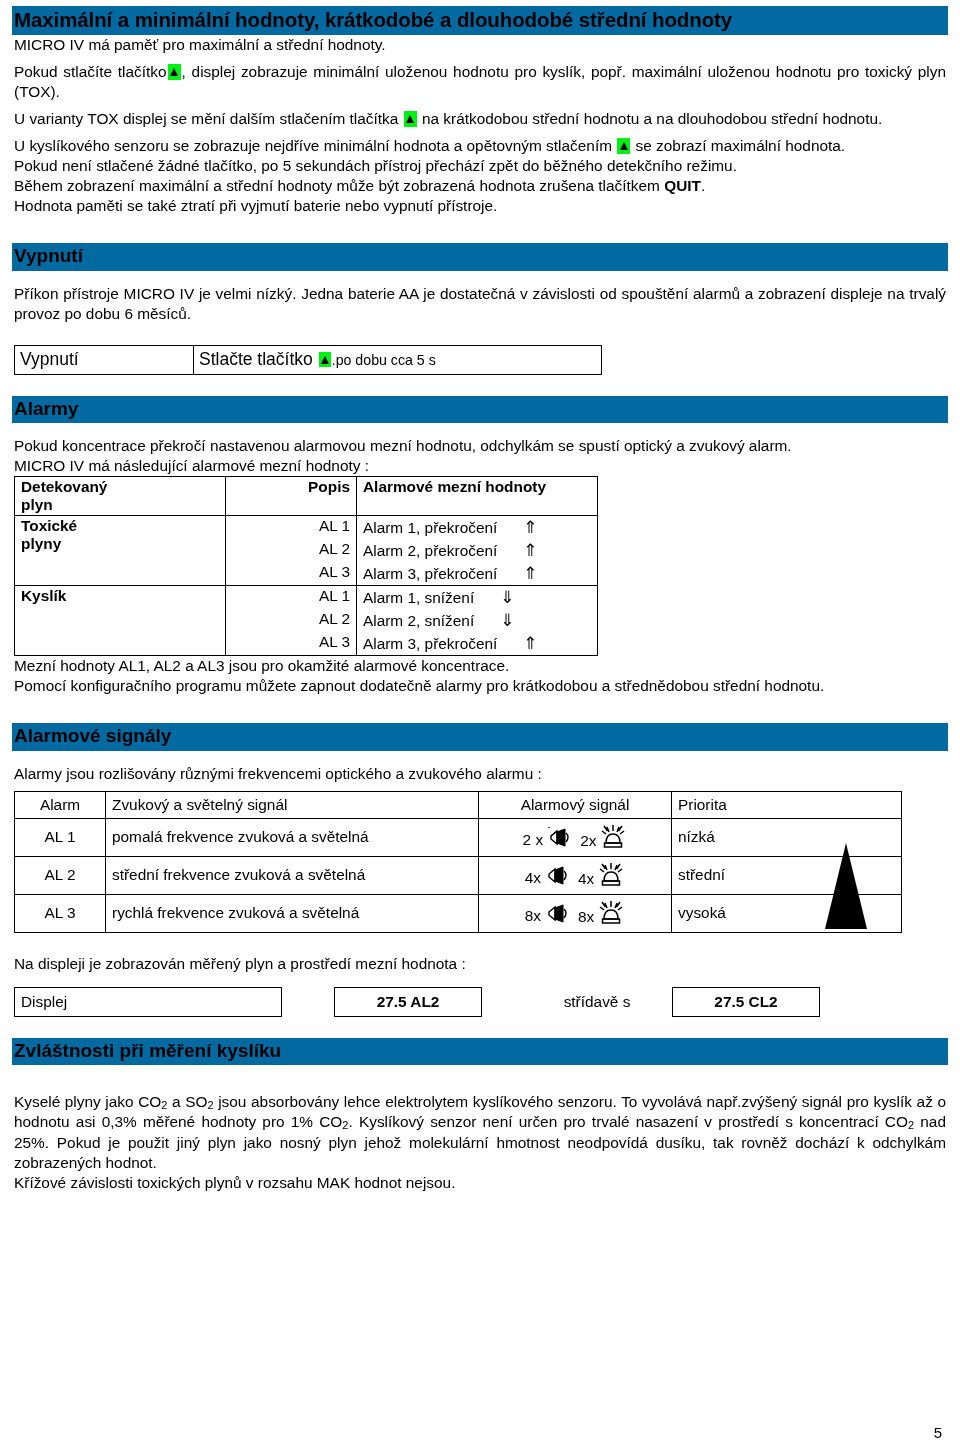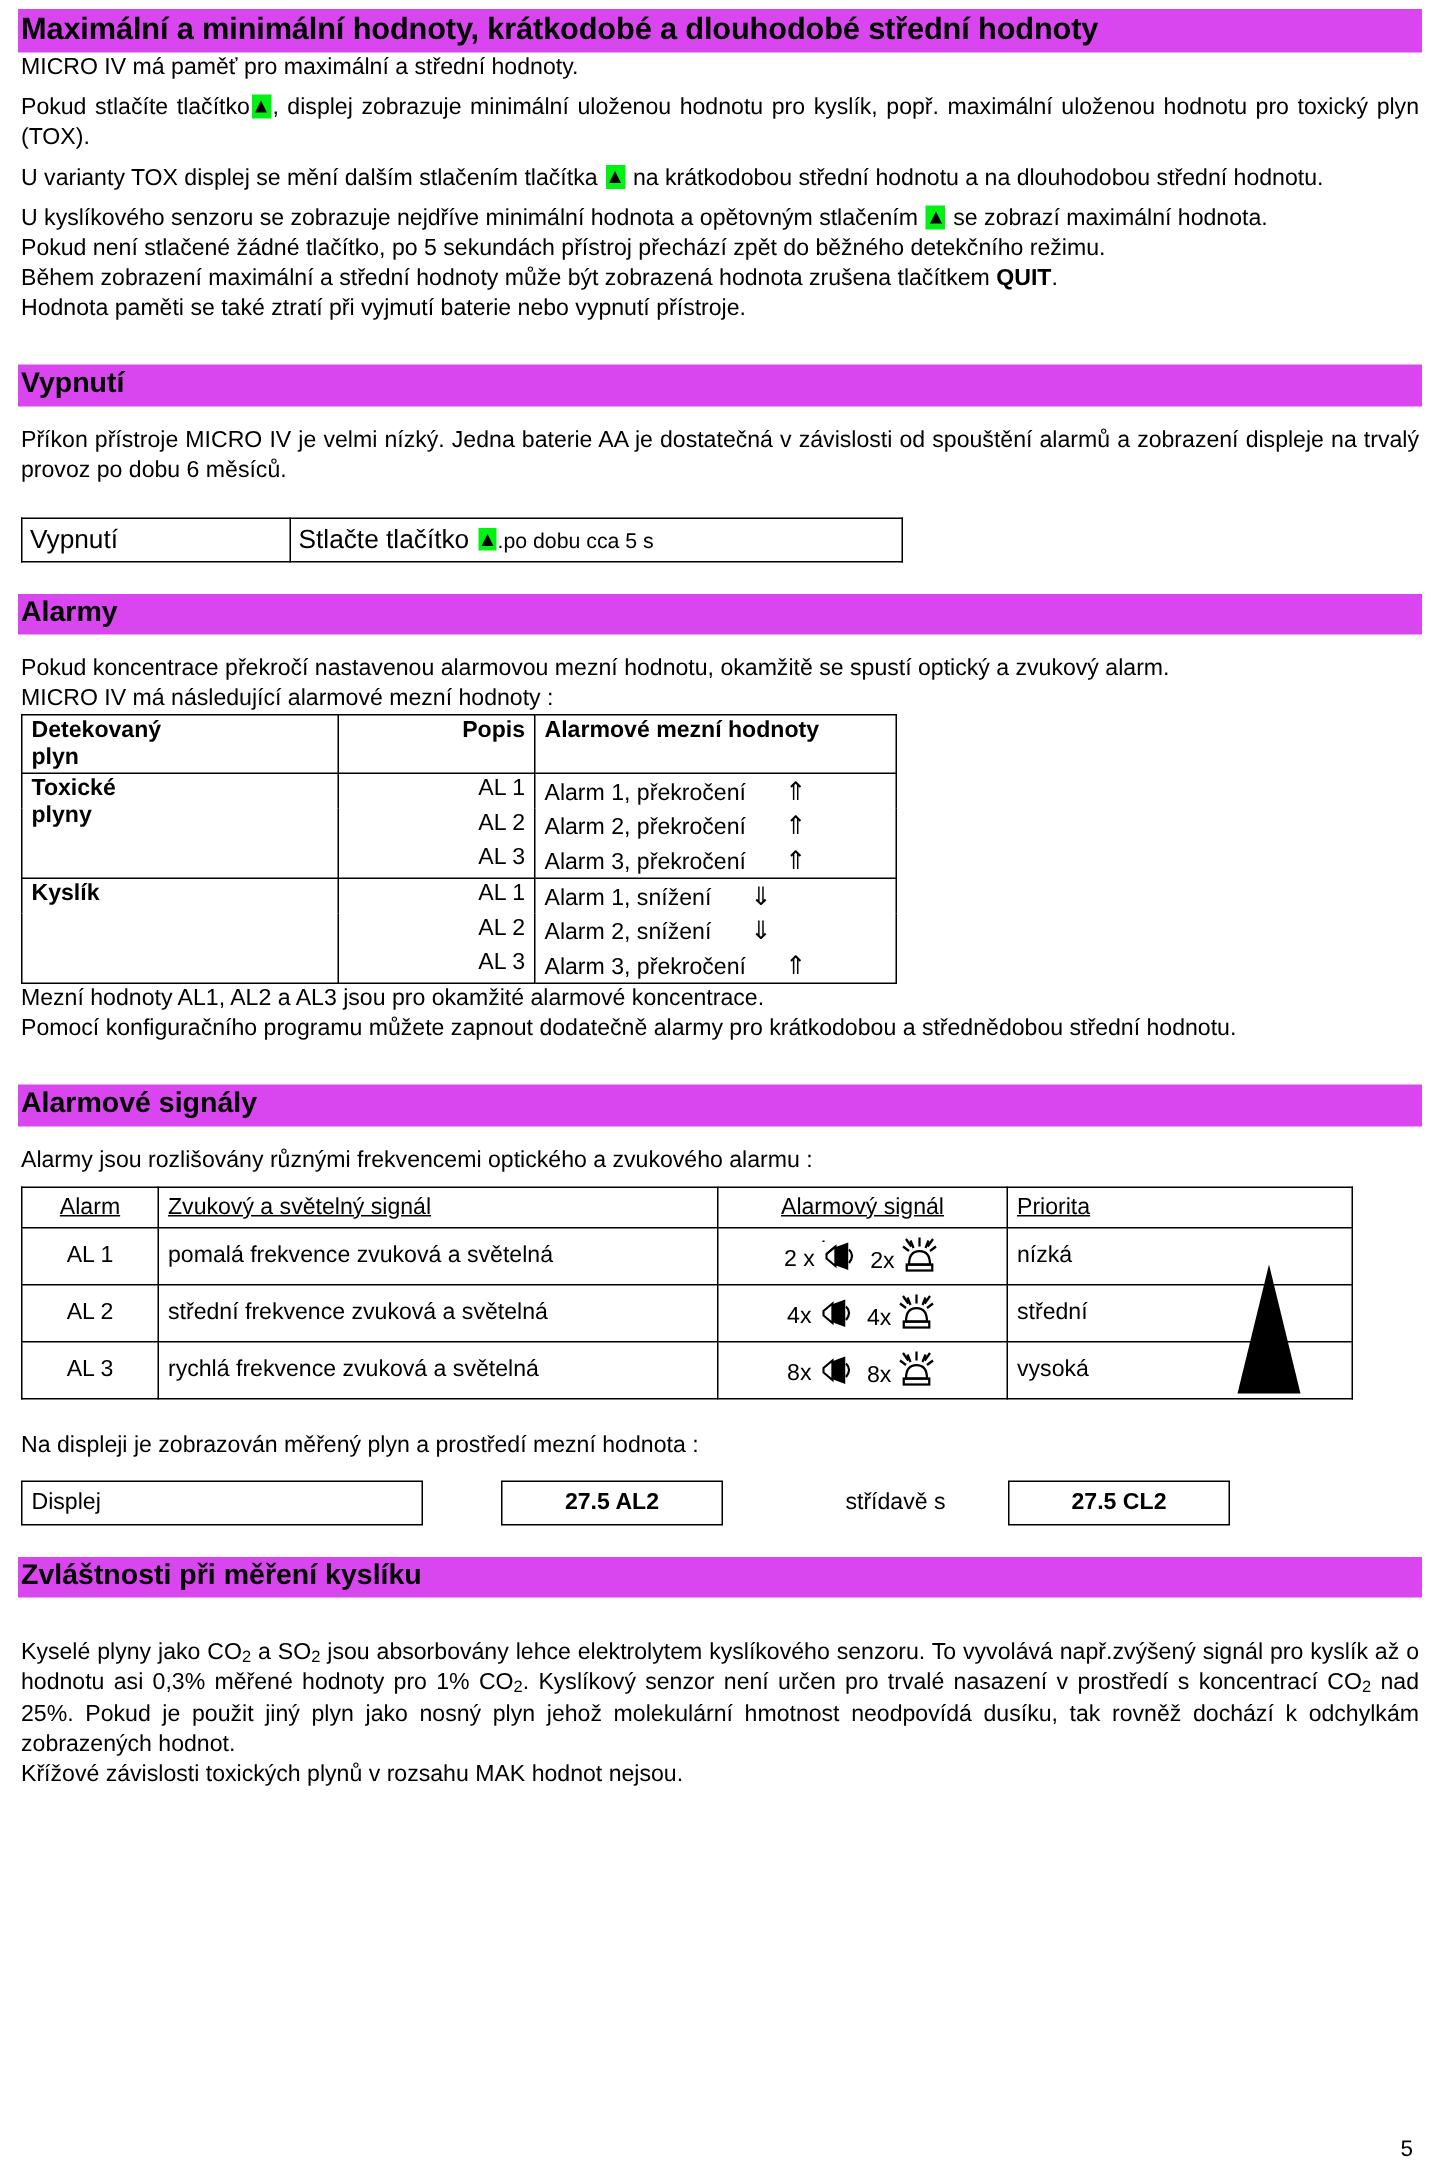--- a/index.html
+++ b/index.html
@@ -21,21 +21,21 @@
     height: 1453px;
     padding: 0;
     box-sizing: border-box;
   }
   .content {
     padding: 6px 14px 0 14px;
   }
 
   
   .h-band {
-    background: #d946ef;
+    background: #0369a1;
     font-weight: bold;
     line-height: 1.18;
     padding: 2px 2px 3px 2px;
     margin: 0 -2px;
   }
   .h1 { font-size: 20.5px; letter-spacing: -0.1px; }
   .h2 { font-size: 19px; }
 
   
   p {
@@ -105,21 +105,21 @@
   .tbl-limits .nb-bot { border-bottom: none !important; }
   .arrow { font-size: 17px; padding-left: 26px; }
 
   
   .tbl-signals { width: 888px; table-layout: fixed; }
   .tbl-signals td { padding: 1px 6px; vertical-align: middle; }
   .tbl-signals .c-al   { width: 78px;  text-align: center; }
   .tbl-signals .c-snd  { width: 360px; }
   .tbl-signals .c-sig  { width: 180px; text-align: center; }
   .tbl-signals .c-pri  { }
-  .tbl-signals tr.hdr td { height: 24px; text-decoration: underline; }
+  .tbl-signals tr.hdr td { height: 24px; }
   .tbl-signals tr.body td { height: 35px; }
   .sig-cell { display: flex; align-items: center; justify-content: center; gap: 8px; }
   .sig-grp { display: inline-flex; align-items: flex-end; gap: 3px; }
   .sig-num { font-size: 15.4px; }
   .pri-cell {
     position: relative;
     padding-right: 0;
   }
   .pri-tri {
     position: absolute;
@@ -197,21 +197,21 @@
       <td class="c2"><span>Stlačte tlačítko</span> <span class="keybtn sm"></span><span class="small">.po dobu cca 5 s</span></td>
     </tr>
   </tbody>
       </table>
 
   <div class="sp-lg"></div>
 
   <div class="h-band h2">Alarmy</div>
   <div class="sp-md"></div>
 
-  <p class="just">Pokud koncentrace překročí nastavenou alarmovou mezní hodnotu, okamžitě se spustí optický a zvukový alarm.</p>
+  <p class="just">Pokud koncentrace překročí nastavenou alarmovou mezní hodnotu, odchylkám se spustí optický a zvukový alarm.</p>
   <p>MICRO IV má následující alarmové mezní hodnoty :</p>
 
   <table class="tbl-bordered tbl-limits">
     <tbody>
           <tr class="hdr">
       <td class="col-gas">
         <div>Detekovaný</div>
         <div>plyn</div>
       </td>
       <td class="col-desc">Popis</td>

